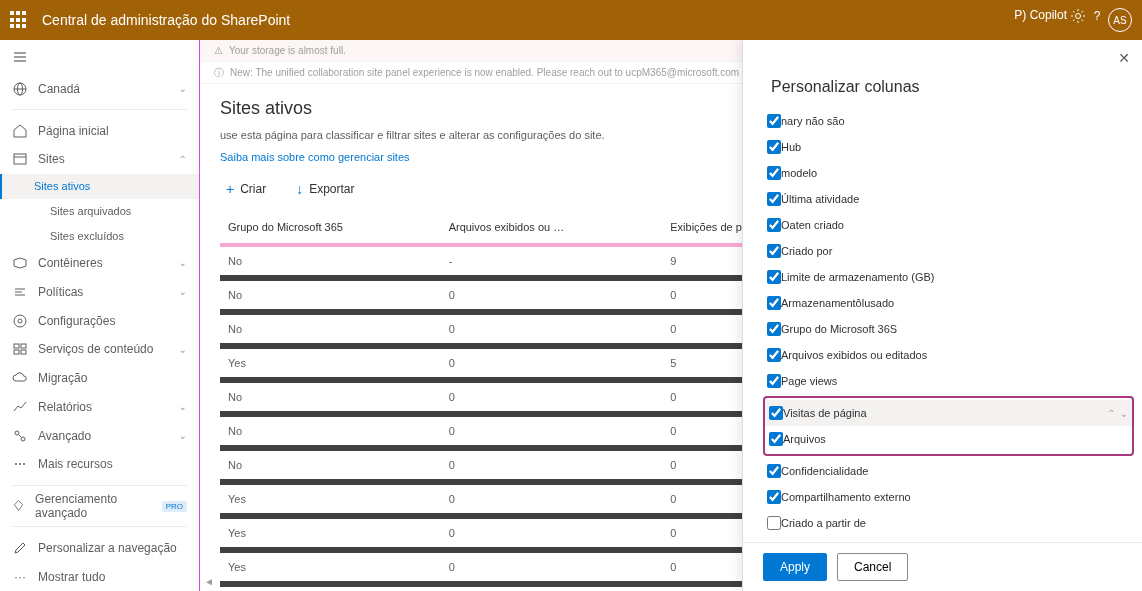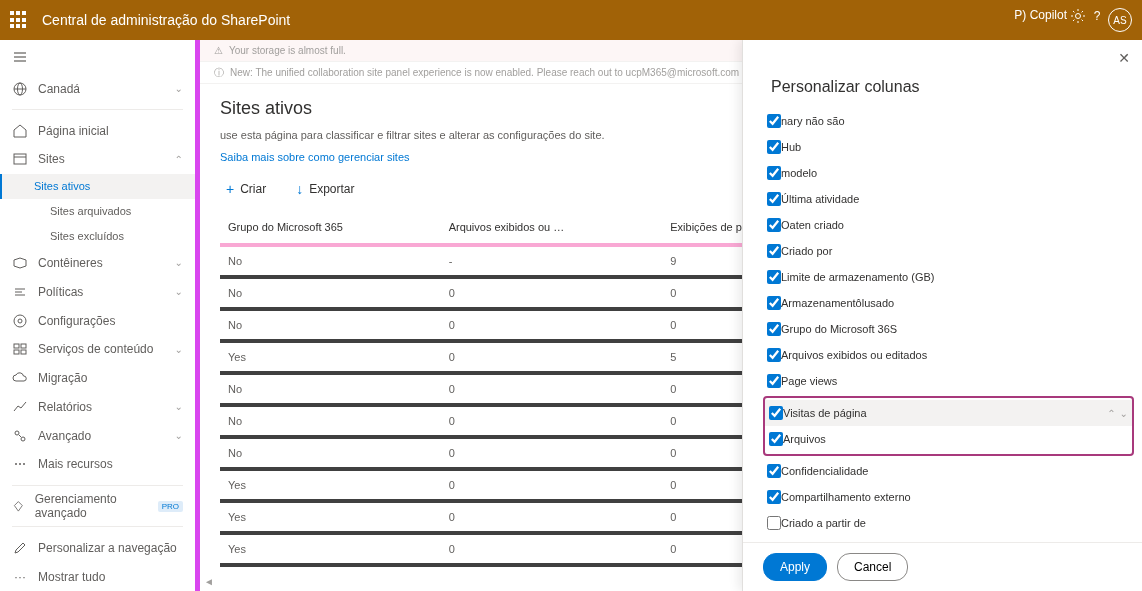--- a/index.html
+++ b/index.html
@@ -8,21 +8,21 @@
 .topbar{height:40px;background:#a16207;color:#fff;display:flex;align-items:center;padding:0 10px;}
 .topbar .waffle{width:18px;height:18px;display:flex;flex-wrap:wrap;gap:2px;margin-right:14px;cursor:pointer;}
 .topbar .waffle span{width:4px;height:4px;background:#fff;}
 .topbar .title{font-size:14px;flex:1;}
 .topbar .right{display:flex;align-items:flex-start;gap:3px;}
 .topbar .right .icon{width:16px;height:16px;cursor:pointer;display:flex;align-items:center;justify-content:center;}
 .topbar .avatar{width:24px;height:24px;border:1px solid #fff;border-radius:50%;display:flex;align-items:center;justify-content:center;font-size:10px;}
 
 .shell{display:flex;height:551px;}
 
-.leftnav{width:200px;border-right:5px solid #d946ef;display:flex;flex-direction:column;font-size:12px;color:#605e5c;}
+.leftnav{width:200px;border-right:1px solid #d946ef;display:flex;flex-direction:column;font-size:12px;color:#605e5c;}
 .leftnav .hamburger{height:36px;display:flex;align-items:center;padding:0 12px;cursor:pointer;}
 .leftnav .hamburger svg{width:16px;height:16px;}
 .nav-item{display:flex;align-items:center;height:30px;padding:0 12px;gap:10px;cursor:pointer;}
 .nav-item .nicon{width:16px;height:16px;display:flex;align-items:center;justify-content:center;color:#605e5c;}
 .nav-item .chev{margin-left:auto;font-size:10px;color:#a19f9d;}
 .nav-sub{padding-left:50px;height:26px;display:flex;align-items:center;cursor:pointer;color:#605e5c;font-size:11px;}
 .nav-sub.active{color:#0078d4;border-left:2px solid #0078d4;padding-left:32px;background:#f3f2f1;}
 .nav-divider{height:1px;background:#edebe9;margin:6px 12px;}
 .pro-badge{font-size:8px;background:#deecf9;color:#0078d4;padding:1px 4px;border-radius:2px;margin-left:4px;}
 
@@ -31,33 +31,33 @@
 .banner.warn{background:#fdf6f6;color:#a19f9d;}
 .content-pad{padding:14px 20px 0 20px;}
 .page-title{font-size:18px;color:#323130;margin-bottom:8px;}
 .page-desc{font-size:11px;color:#605e5c;margin-top:10px;}
 .page-link{color:#0078d4;cursor:pointer;}
 .cmdbar{display:flex;align-items:center;gap:18px;margin-top:14px;margin-bottom:10px;font-size:12px;color:#323130;}
 .cmdbtn{display:flex;align-items:center;gap:6px;cursor:pointer;padding:4px 6px;}
 .cmdbtn .cicon{color:#0078d4;font-size:14px;}
 table.grid{width:100%;border-collapse:collapse;font-size:11px;color:#605e5c;}
 table.grid th{text-align:left;font-weight:400;color:#323130;padding:10px 8px;border-bottom:4px solid #f9a8d4;font-size:11px;}
-table.grid td{padding:8px 8px;border-bottom:4px solid #404040;}
+table.grid td{padding:8px 8px;border-bottom:6px solid #404040;}
 
 .panel{position:absolute;top:0;right:0;width:400px;height:551px;background:#fff;border-left:1px solid #e1dfdd;box-shadow:-4px 0 10px rgba(0,0,0,0.08);display:flex;flex-direction:column;}
 .panel .close{position:absolute;top:10px;right:12px;cursor:pointer;font-size:14px;color:#605e5c;}
 .panel h2{font-size:16px;font-weight:400;padding:38px 20px 12px 28px;}
 .panel .cols{flex:1;overflow:auto;padding:0 8px 0 20px;}
 .col-row{display:flex;align-items:center;height:26px;font-size:11px;color:#323130;position:relative;padding:0 4px;}
 .col-row input[type=checkbox]{width:14px;height:14px;accent-color:#0078d4;cursor:pointer;}
 .col-row.highlight{background:#f3f2f1;}
 .col-row .arrows{margin-left:auto;display:flex;gap:4px;color:#a19f9d;font-size:10px;}
 .highlight-box{border:2px solid #a8397c;border-radius:4px;padding:2px 0;margin:2px 0;}
 .panel-footer{padding:10px 20px;border-top:1px solid #edebe9;display:flex;gap:10px;}
-.btn{height:28px;padding:0 16px;font-size:12px;border:1px solid #8a8886;background:#fff;cursor:pointer;border-radius:13px;}
+.btn{height:28px;padding:0 16px;font-size:12px;border:1px solid #8a8886;background:#fff;cursor:pointer;border-radius:2px;}
 .btn.primary{background:#0078d4;border-color:#0078d4;color:#fff;}
 .scroll-left{position:absolute;bottom:4px;left:4px;font-size:10px;color:#a19f9d;}
 </style>
 </head>
 <body>
 
 <div class="topbar">
   <div class="waffle">
     <span></span>
       <span></span>

